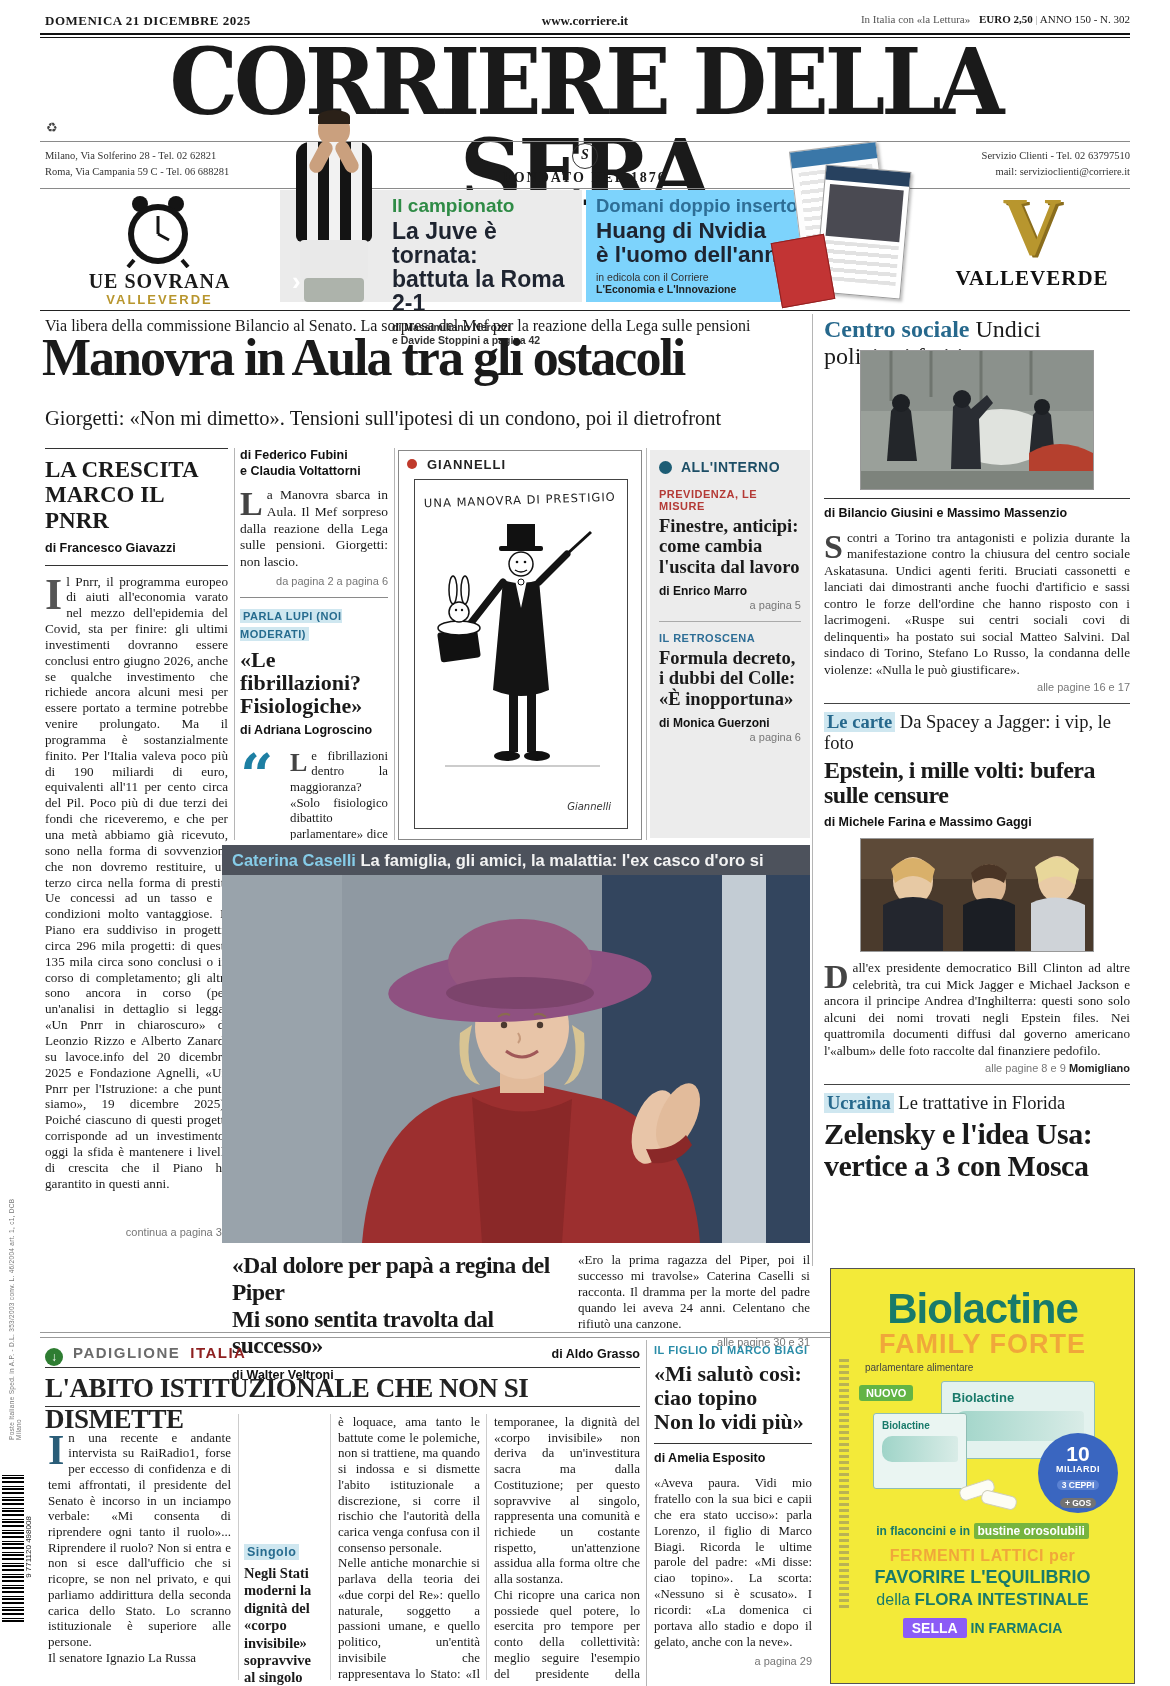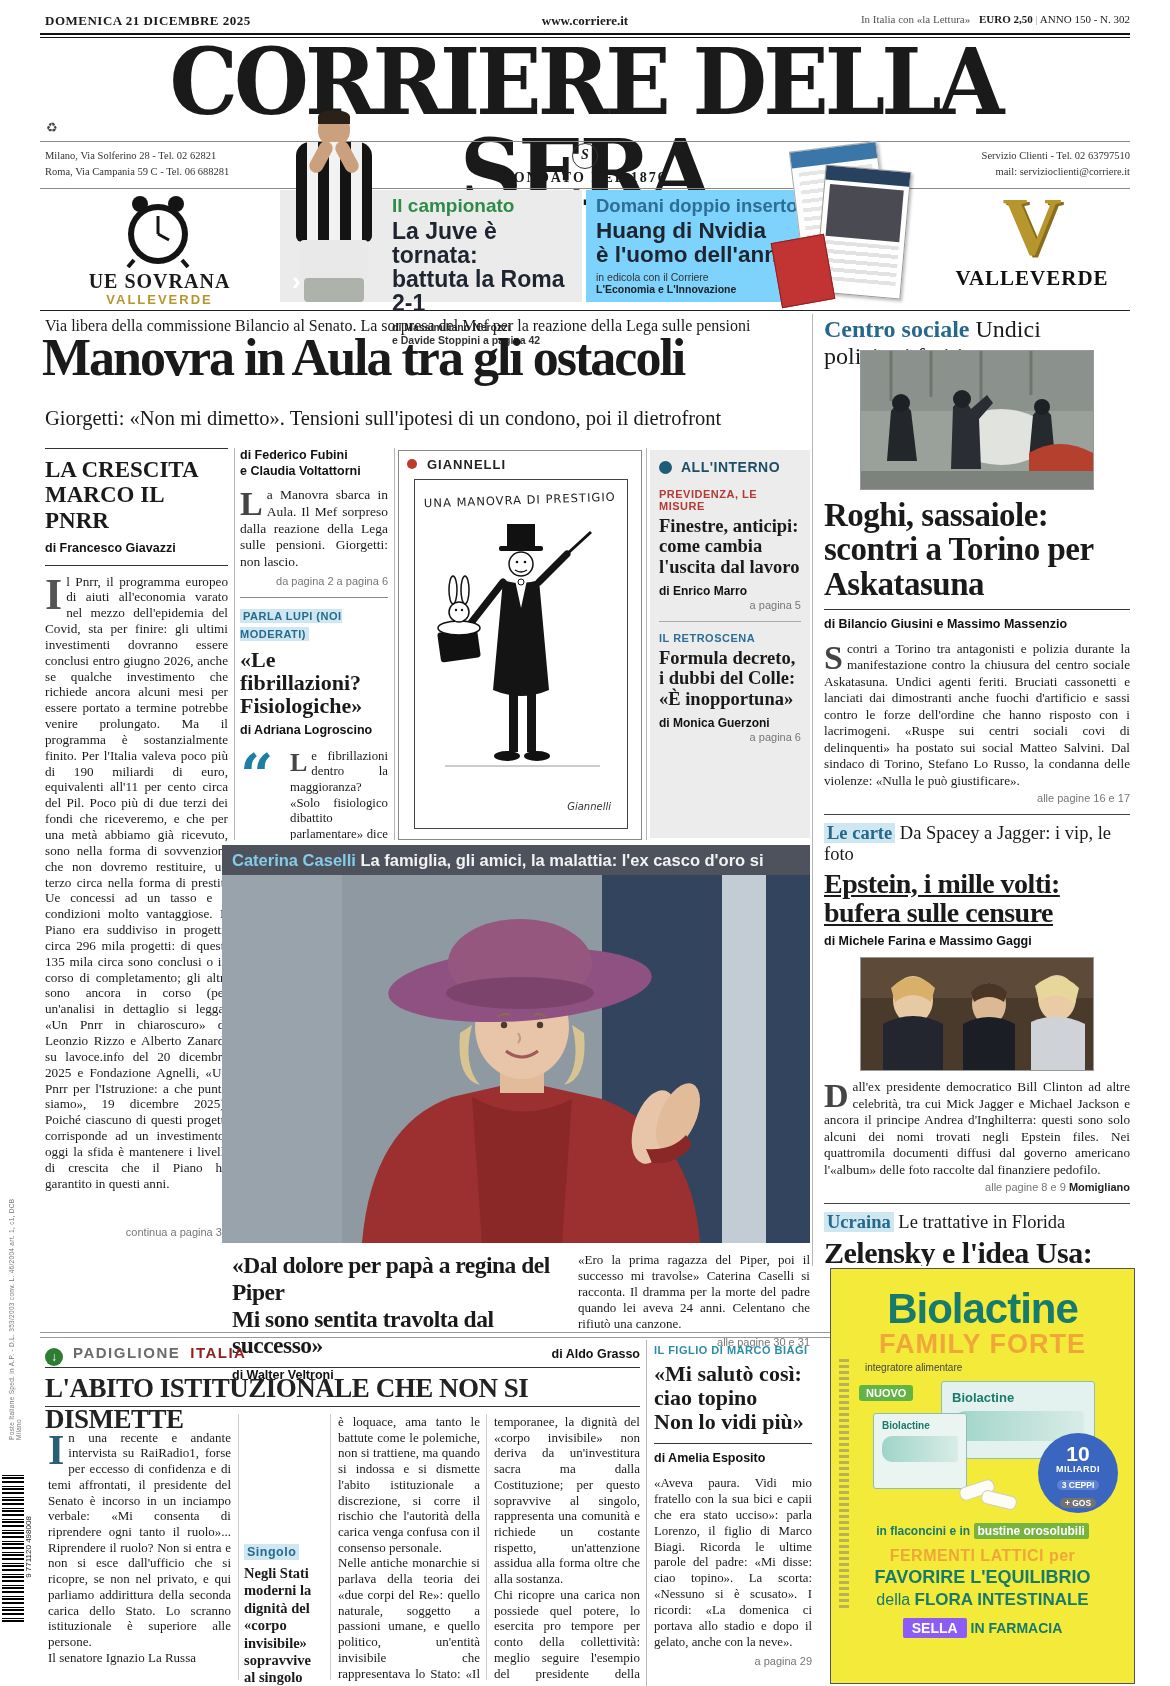--- a/index.html
+++ b/index.html
@@ -237,34 +237,33 @@
       <ellipse cx="140" cy="86" rx="48" ry="28" fill="#e8eae6" opacity=".9"></ellipse>
       <path d="M30 60 q10 -14 20 0 l6 50 h-30 Z" fill="#23262a"></path>
       <circle cx="40" cy="52" r="9" fill="#1d2024"></circle>
       <path d="M92 56 q10 -12 18 2 l16 -14 6 8 -14 16 2 50 h-30 Z" fill="#2a2d33"></path>
       <circle cx="101" cy="48" r="9" fill="#1f2227"></circle>
       <path d="M172 64 q9 -12 18 0 l4 44 h-26 Z" fill="#26292e"></path>
       <circle cx="181" cy="56" r="8" fill="#1d2024"></circle>
       <path d="M168 102 q30 -18 64 0 v36 h-64 Z" fill="#b5402e"></path>
       <rect x="0" y="120" width="232" height="18" fill="#7d837c"></rect>
     </svg>
-    <div class="ser b" style="font-size:33px;line-height:1.04;letter-spacing:-.5px;">Roghi, sassaiole: scontri a Torino per Askatasuna</div>
     <div style="border-top:1px solid #333;margin-top:8px;padding-top:4px;">
       <span class="by">di Bilancio Giusini e Massimo Massenzio</span>
     </div>
     <div class="ser j" style="margin-top:8px;font-size:13.2px;line-height:1.25;">
       <span class="dropcap">S</span><span>contri a Torino tra antagonisti e polizia durante la manifestazione contro la chiusura del centro sociale Askatasuna. Undici agenti feriti. Bruciati cassonetti e lanciati dai dimostranti anche fuochi d'artificio e sassi contro le forze dell'ordine che hanno risposto con i lacrimogeni. «Ruspe sui centri sociali covi di delinquenti» ha postato sui social Matteo Salvini. Dal sindaco di Torino, Stefano Lo Russo, la condanna delle violenze: «Nulla le può giustificare».</span>
     </div>
     <div class="pageref" style="margin-top:3px;">alle pagine 16 e 17</div>
 
     <div class="hr" style="margin:10px 0 8px;border-color:#444;"></div>
     <div class="ser" style="font-size:18.5px;">
       <span class="b" style="background:#cfe7f0;color:#26688c;padding:0 3px;">Le carte</span><span> Da Spacey a Jagger: i vip, le foto</span>
     </div>
-    <div class="ser b" style="font-size:28px;line-height:1.05;letter-spacing:-.5px;margin-top:4px;text-decoration:underline;">Epstein, i mille volti: bufera sulle censure</div>
+    <div class="ser b" style="font-size:24px;line-height:1.05;letter-spacing:-.5px;margin-top:4px;">Epstein, i mille volti: bufera sulle censure</div>
     <div class="by" style="margin-top:6px;">di Michele Farina e Massimo Gaggi</div>
 
     <svg class="photo-frame" style="display:block;margin:8px auto;" width="232" height="112" viewBox="0 0 232 112">
       <rect width="232" height="112" fill="#4a3a2c"></rect>
       <rect width="232" height="40" fill="#5d4a38"></rect>
       <ellipse cx="52" cy="42" rx="20" ry="24" fill="#e7c9a4"></ellipse>
       <path d="M30 30 q22 -22 44 0 l-4 14 q-18 -14 -36 0 Z" fill="#d9b06a"></path>
       <path d="M22 66 q30 -16 60 0 v46 h-60 Z" fill="#23262e"></path>
       <ellipse cx="128" cy="46" rx="17" ry="21" fill="#dcb894"></ellipse>
       <path d="M110 34 q18 -18 36 0 l-3 10 q-15 -10 -30 0 Z" fill="#4a3526"></path>
@@ -374,21 +373,21 @@
       <span class="by">di Amelia Esposito</span>
     </div>
     <div class="ser j" style="margin-top:10px;font-size:12.8px;line-height:1.24;">«Aveva paura. Vidi mio fratello con la sua bici e capii che era stato ucciso»: parla Lorenzo, il figlio di Marco Biagi. Ricorda le ultime parole del padre: «Mi disse: ciao topino». La scorta: «Nessuno si è scusato». I ricordi: «La domenica ci portava allo stadio e dopo il gelato, anche con la neve».</div>
     <div class="pageref" style="margin-top:4px;">a pagina 29</div>
   </div>
 
   <div class="abs" style="left:830px;top:1268px;width:303px;height:414px;border:1px solid #555;background:#f3ea39;overflow:hidden;">
     <div class="abs" style="left:8px;top:90px;width:10px;height:250px;background:repeating-linear-gradient(#b9b254 0 3px,#f3ea39 3px 6px);"></div>
     <div class="ctr sans b" style="margin-top:16px;font-size:42px;color:#187a6a;letter-spacing:-1px;">Biolactine</div>
     <div class="ctr sans b" style="font-size:27px;color:#f0a73a;letter-spacing:1px;margin-top:-4px;">FAMILY FORTE</div>
-    <div class="sans" style="font-size:10px;color:#444;margin:2px 0 0 34px;">integratore alimentare</div>
+    <div class="sans" style="font-size:10px;color:#444;margin:2px 0 0 34px;">parlamentare alimentare</div>
     <div style="position:relative;height:138px;margin-top:6px;">
       <span class="abs sans b" style="left:28px;top:6px;background:#63b445;color:#fff;font-size:11px;padding:2px 7px;border-radius:3px;">NUOVO</span>
       <div class="abs" style="left:110px;top:2px;width:152px;height:76px;background:#e3f2ee;border:1px solid #8fbdb4;border-radius:3px;">
         <div class="sans b" style="font-size:13px;color:#187a6a;margin:8px 0 0 10px;">Biolactine</div>
         <div style="margin:6px 10px 0;height:30px;background:linear-gradient(90deg,#9fd4c8,#d9ece7);border-radius:14px 4px 4px 14px;"></div>
       </div>
       <div class="abs" style="left:42px;top:34px;width:92px;height:74px;background:#eaf5f2;border:1px solid #8fbdb4;border-radius:3px;">
         <div class="sans b" style="font-size:10px;color:#187a6a;margin:6px 0 0 8px;">Biolactine</div>
         <div style="margin:5px 8px 0;height:26px;background:linear-gradient(90deg,#9fd4c8,#d9ece7);border-radius:10px 3px 3px 10px;"></div>
       </div>

